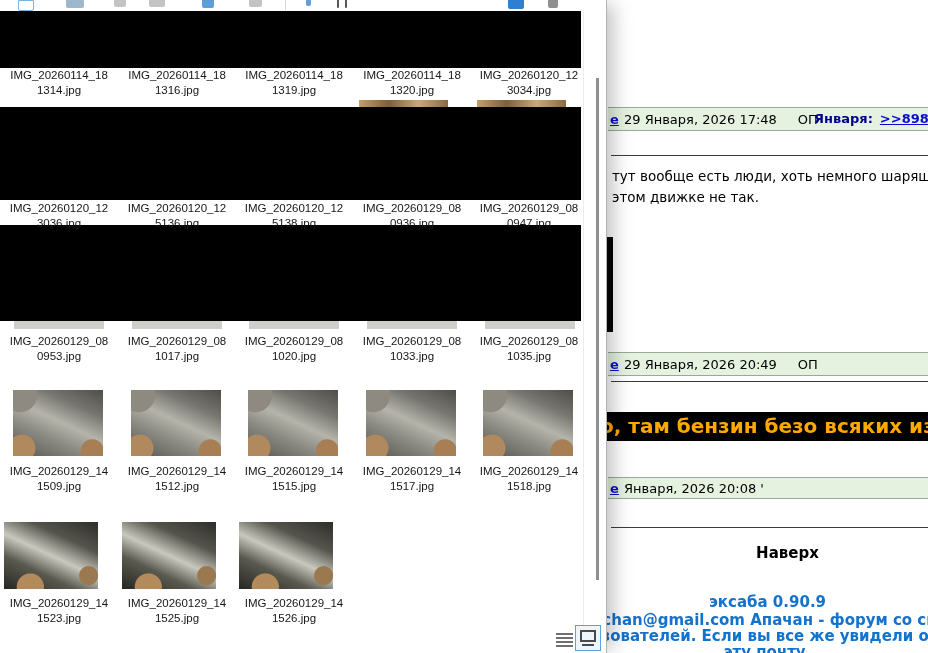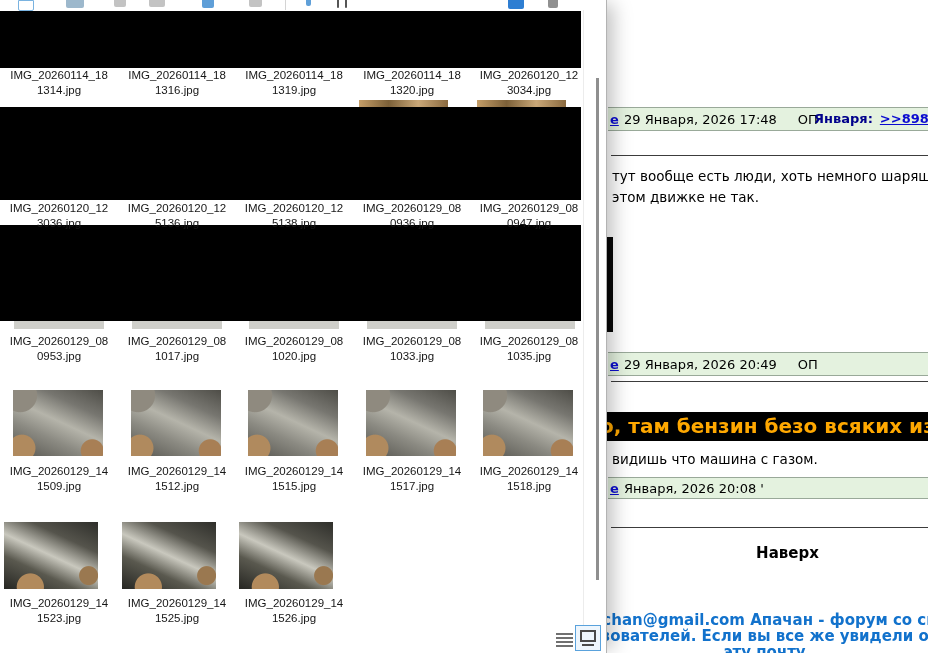--- a/index.html
+++ b/index.html
@@ -89,31 +89,31 @@
     <div class="post-bar" style="top:352px;">
       <span class="bar-sliver">e</span>
       <span>29 Января, 2026 20:49</span>
       <span class="op-label">ОП</span>
     </div>
 
     <div class="hr" style="top:381px;"></div>
 
     <div class="marquee">о, там бензин безо всяких излишес</div>
 
-    <div class="body-text" style="top:449px;">видишь что машина с газом.</div>
 
     <div class="post-bar" style="top:477px;height:20px;">
       <span class="bar-sliver">e</span>
       <span>Января, 2026 20:08 '</span>
     </div>
 
     <div class="hr" style="top:527px;"></div>
 
     <div class="nav-up">Наверх</div>
 
+    <div class="footer-line" style="left:0;top:593px;width:321px;">эксаба 0.90.9</div>
     <div class="footer-line" style="left:-30px;top:611px;width:384px;">pachan@gmail.com Апачан - форум со своб</div>
     <div class="footer-line" style="left:-26px;top:627px;width:376px;">льзователей. Если вы все же увидели оско</div>
     <div class="footer-line" style="left:0;top:643px;width:321px;">эту почту.</div>
   </div>
 
   <div class="black-strip"></div>
 
   <div class="explorer">
 
     <div>

